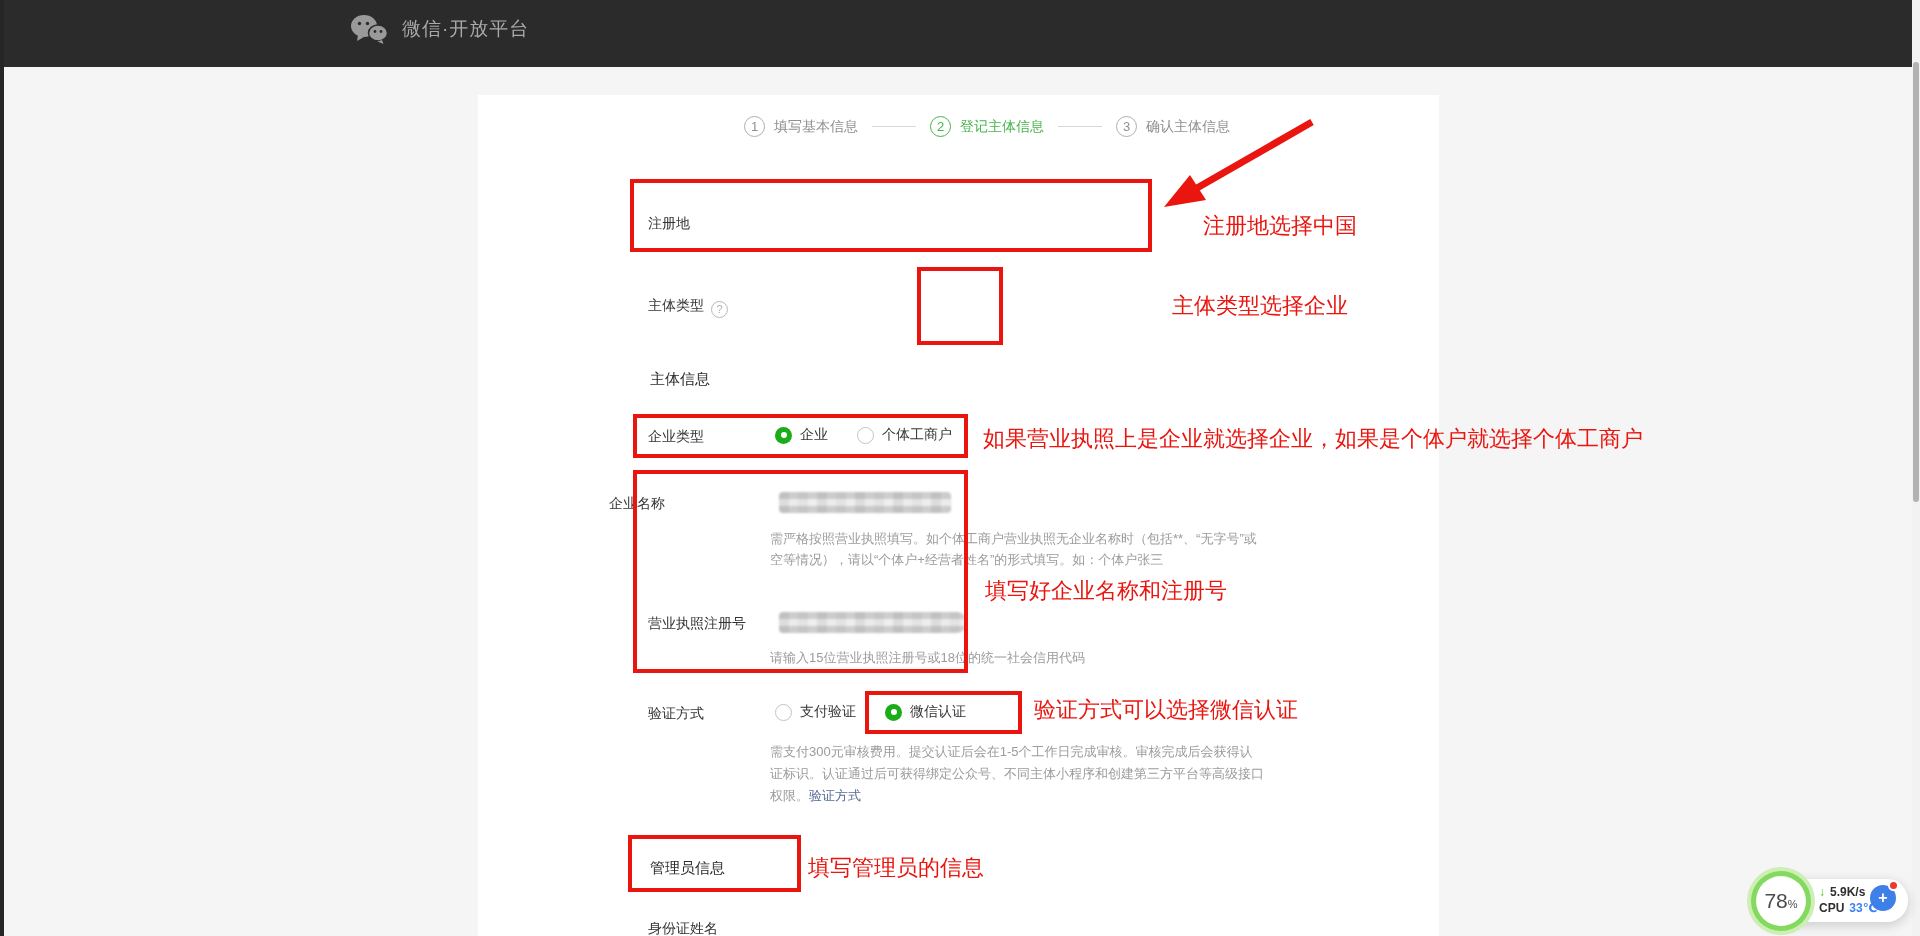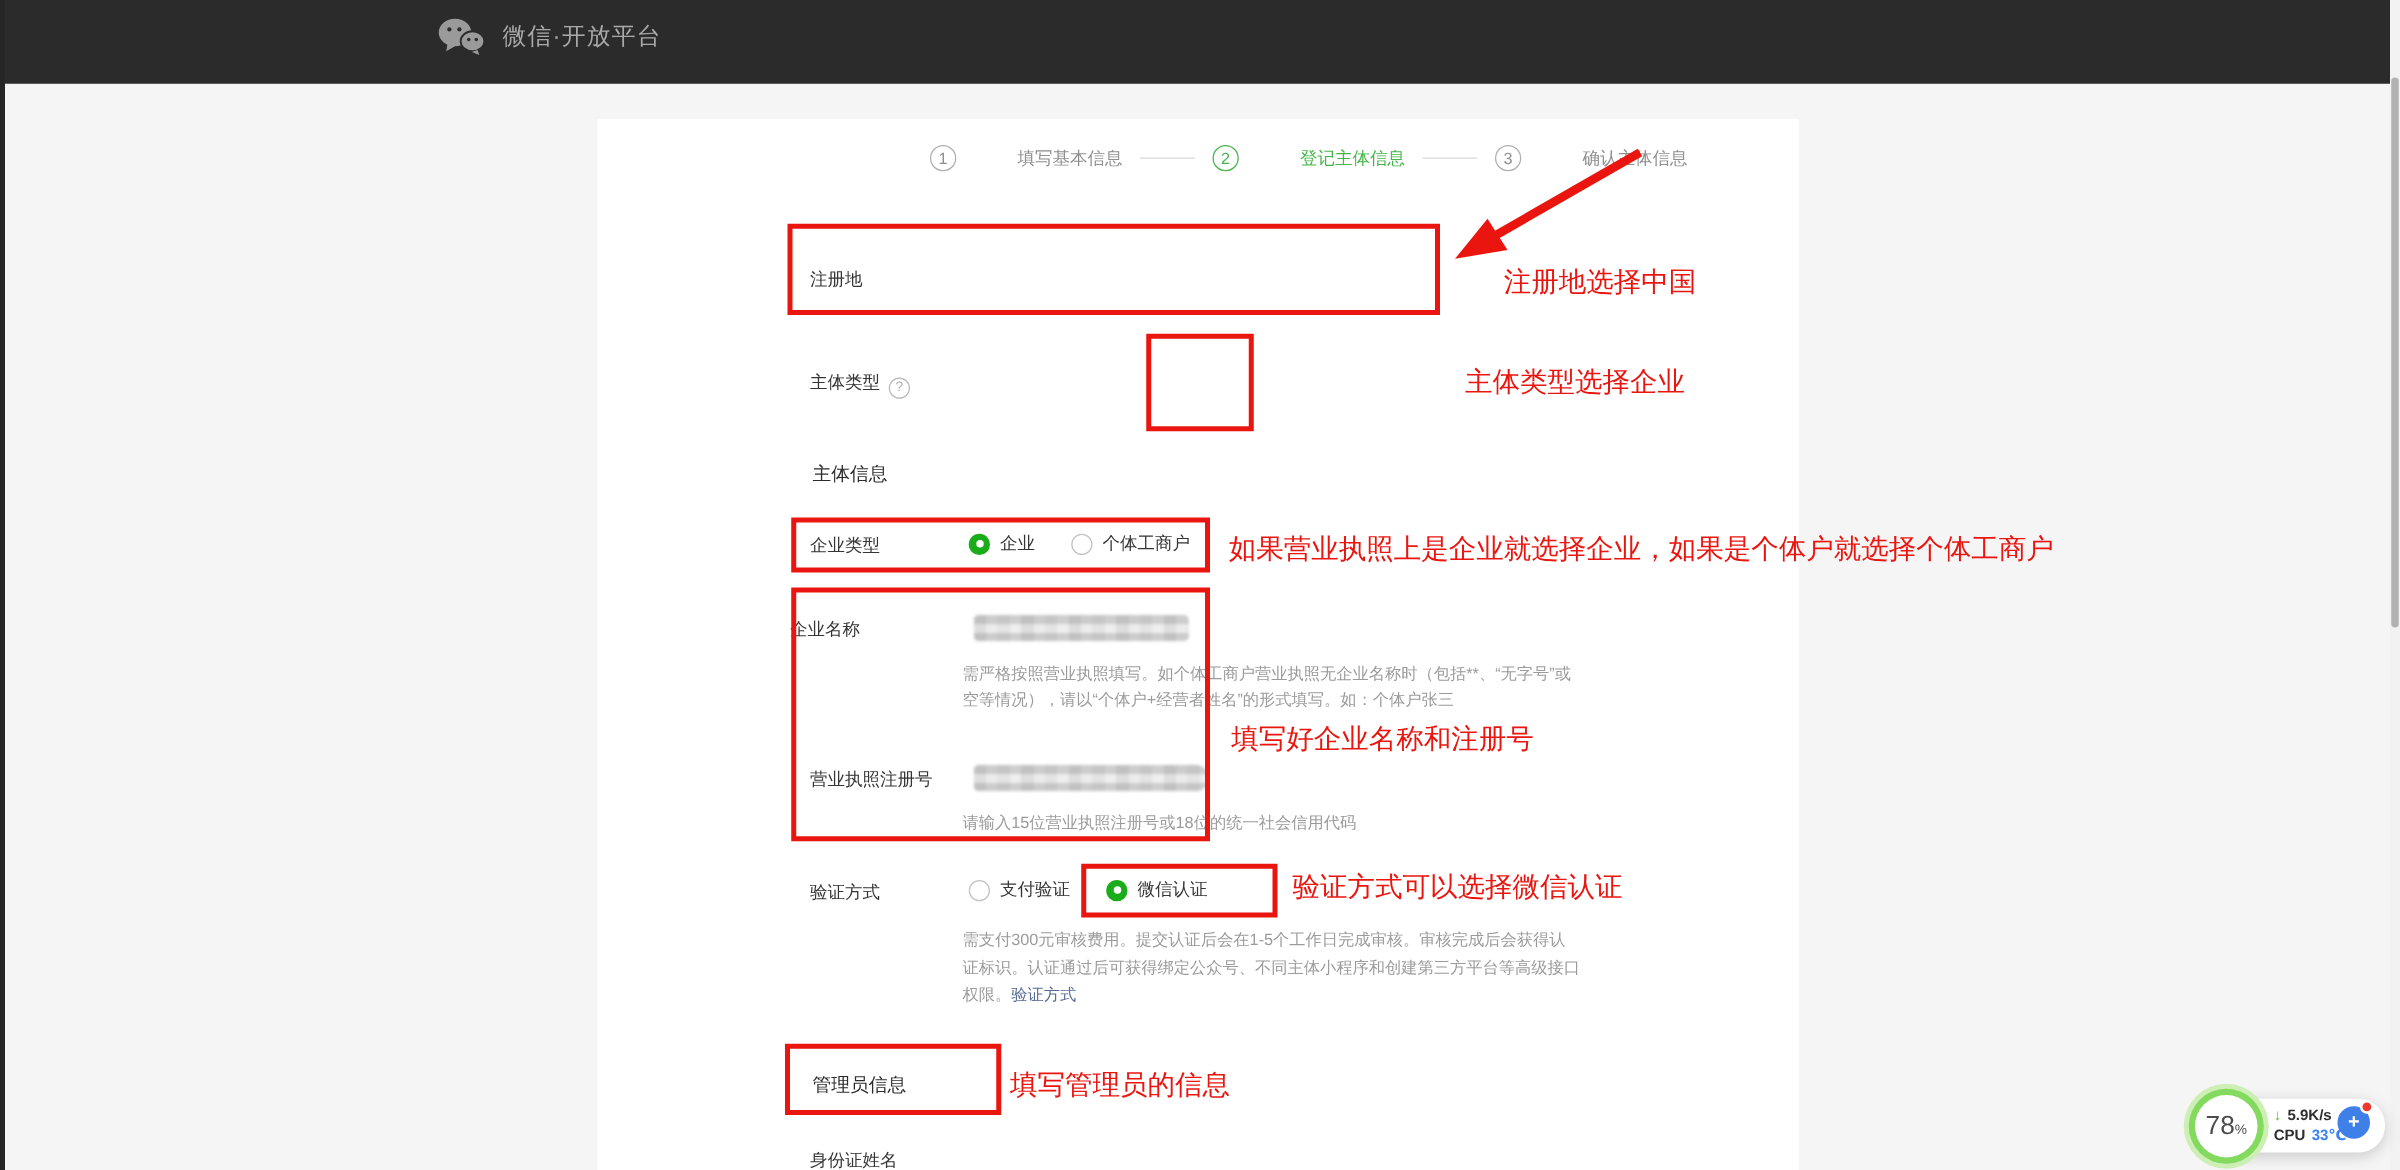--- a/index.html
+++ b/index.html
@@ -15,21 +15,21 @@
   .scroll-track { position:absolute; right:0; top:0; width:8px; height:936px; background:#f2f2f2; z-index:7; }
   .scroll-thumb { position:absolute; left:1px; top:62px; width:6px; height:440px; background:#b2b2b2; border-radius:3px; }
 
   
   .card { position:absolute; left:478px; top:95px; width:961px; height:841px; background:#ffffff; z-index:1; }
 
   
   .stepper { position:absolute; left:744px; top:116px; display:flex; align-items:center; gap:14px; z-index:2; }
   .step { display:flex; align-items:center; gap:9px; }
   .step-circle { width:21px; height:21px; border:1px solid #aeaeae; border-radius:50%; font-size:13px; color:#8f8f8f; display:flex; align-items:center; justify-content:center; }
-  .step-label { font-size:14px; color:#8f8f8f;margin-left:40px; }
+  .step-label { font-size:14px; color:#8f8f8f; }
   .step.active .step-circle { border-color:#44b549; color:#44b549; }
   .step.active .step-label { color:#44b549; }
   .step-sep { width:44px; height:1px; background:#d9d9d9; }
 
   
   .abs { position:absolute; z-index:2; }
   .flabel { font-size:14px; color:#353535; }
   .sec-title { font-size:15px; color:#2b2b2b; }
   .select { position:absolute; left:770px; top:203px; width:378px; height:40px; border:1px solid #e7e7e7; border-radius:3px; background:#fff; display:flex; align-items:center; padding:0 15px; font-size:14px; color:#353535; cursor:pointer; }
   .caret { position:absolute; right:14px; top:17px; width:0; height:0; border-left:5px solid transparent; border-right:5px solid transparent; border-top:6px solid #b5b5b5; }
@@ -140,21 +140,21 @@
   <div class="abs flabel" style="left:648px; top:428px;">企业类型</div>
   <div class="abs radio-row" style="left:775px; top:426px;">
     <span class="radio on"></span>
     <span class="radio-label">企业</span>
   </div>
   <div class="abs radio-row" style="left:857px; top:426px;">
     <span class="radio"></span>
     <span class="radio-label">个体工商户</span>
   </div>
 
-  <div class="abs flabel" style="left:632px; top:495px;">企业名称</div>
+  <div class="abs flabel" style="left:609px; top:495px;">企业名称</div>
   <div class="tinput" style="left:770px; top:487px;"></div>
   <div class="mosaic" style="left:779px; top:492px; width:172px; height:21px; z-index:2;"></div>
   <div class="abs hint" style="left:770px; top:528px;">需严格按照营业执照填写。如个体工商户营业执照无企业名称时（包括**、“无字号”或</div>
   <div class="abs hint" style="left:770px; top:549px;">空等情况），请以“个体户+经营者姓名”的形式填写。如：个体户张三</div>
 
   <div class="abs flabel" style="left:648px; top:615px;">营业执照注册号</div>
   <div class="tinput" style="left:770px; top:607px;"></div>
   <div class="mosaic" style="left:779px; top:612px; width:188px; height:21px; z-index:2; border-radius:4px 10px 10px 4px;"></div>
   <div class="abs hint" style="left:770px; top:647px;">请输入15位营业执照注册号或18位的统一社会信用代码</div>
 

